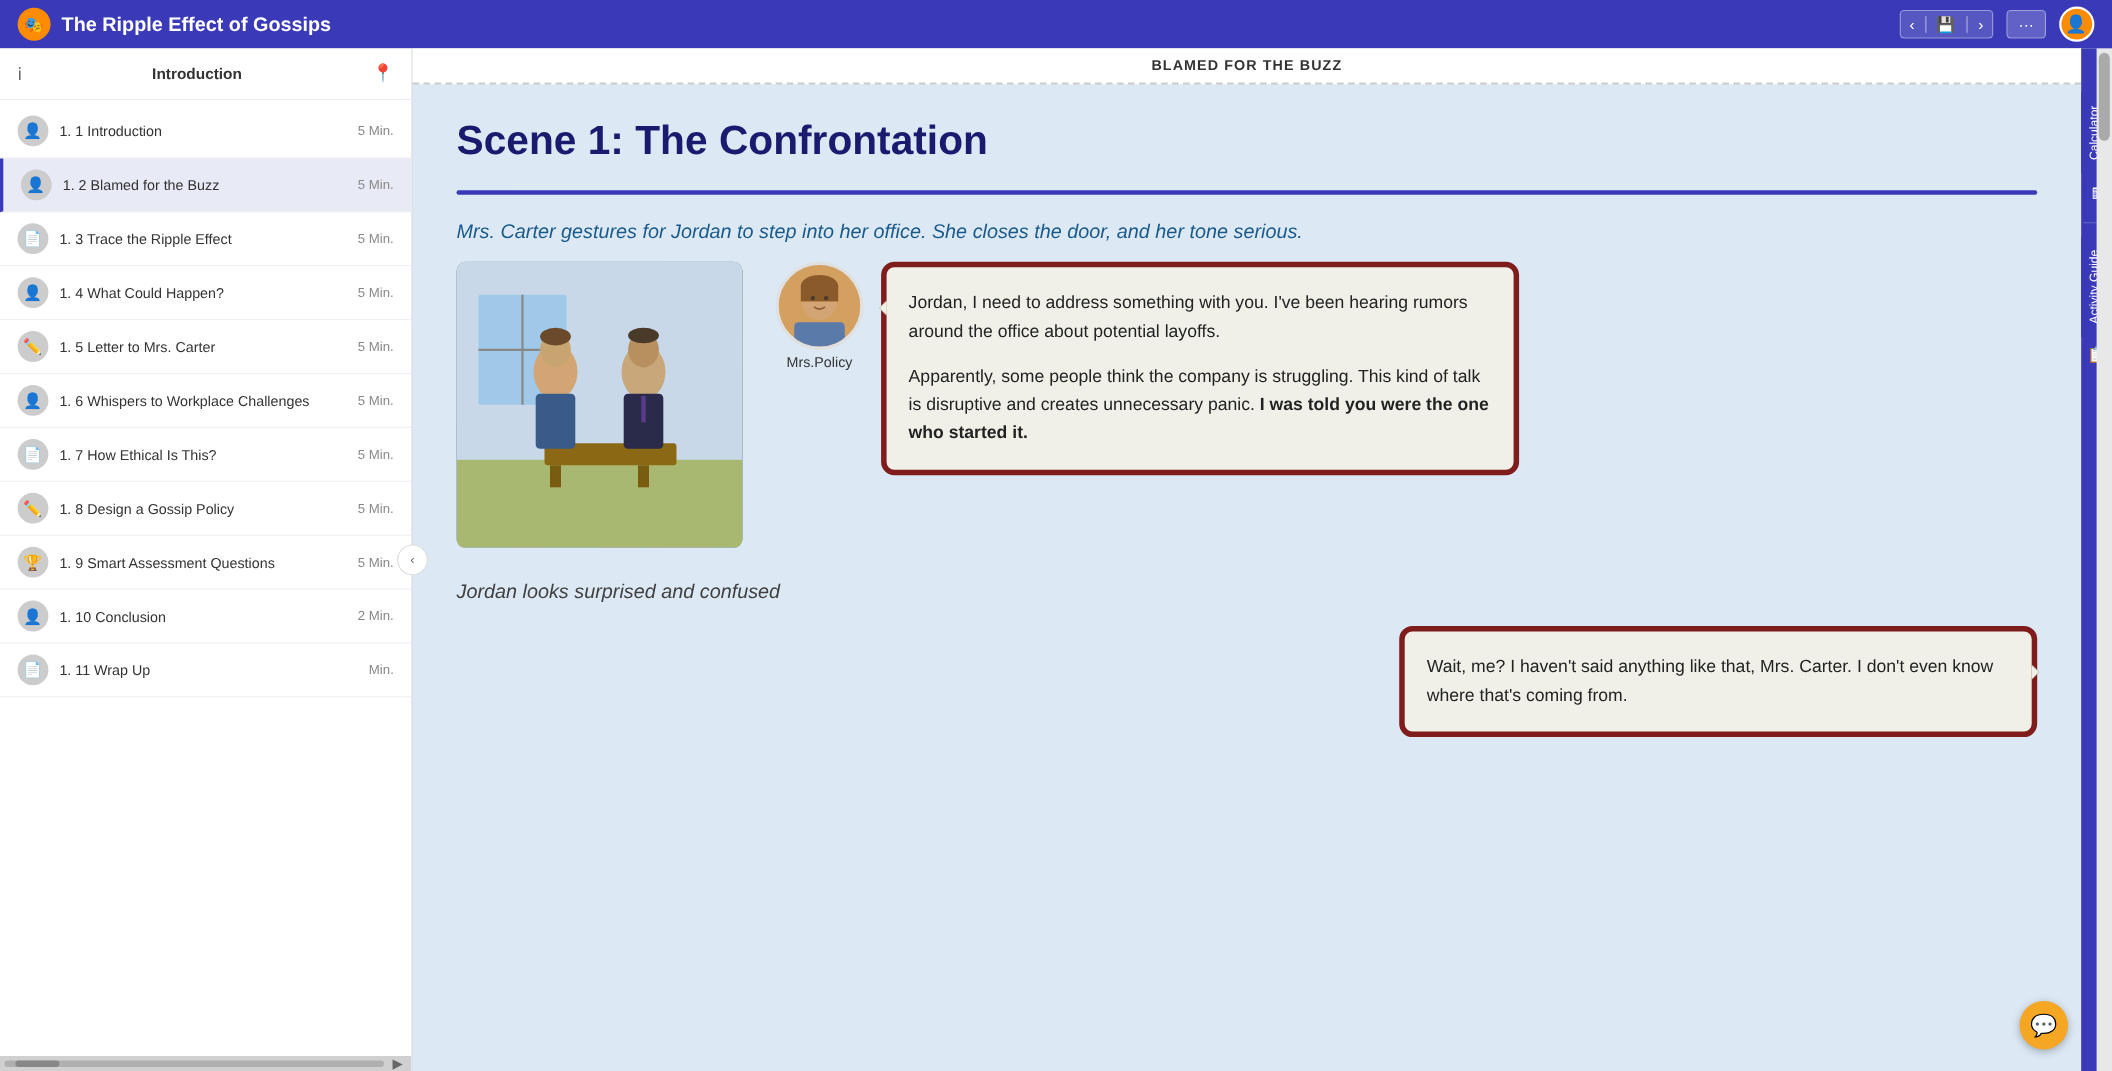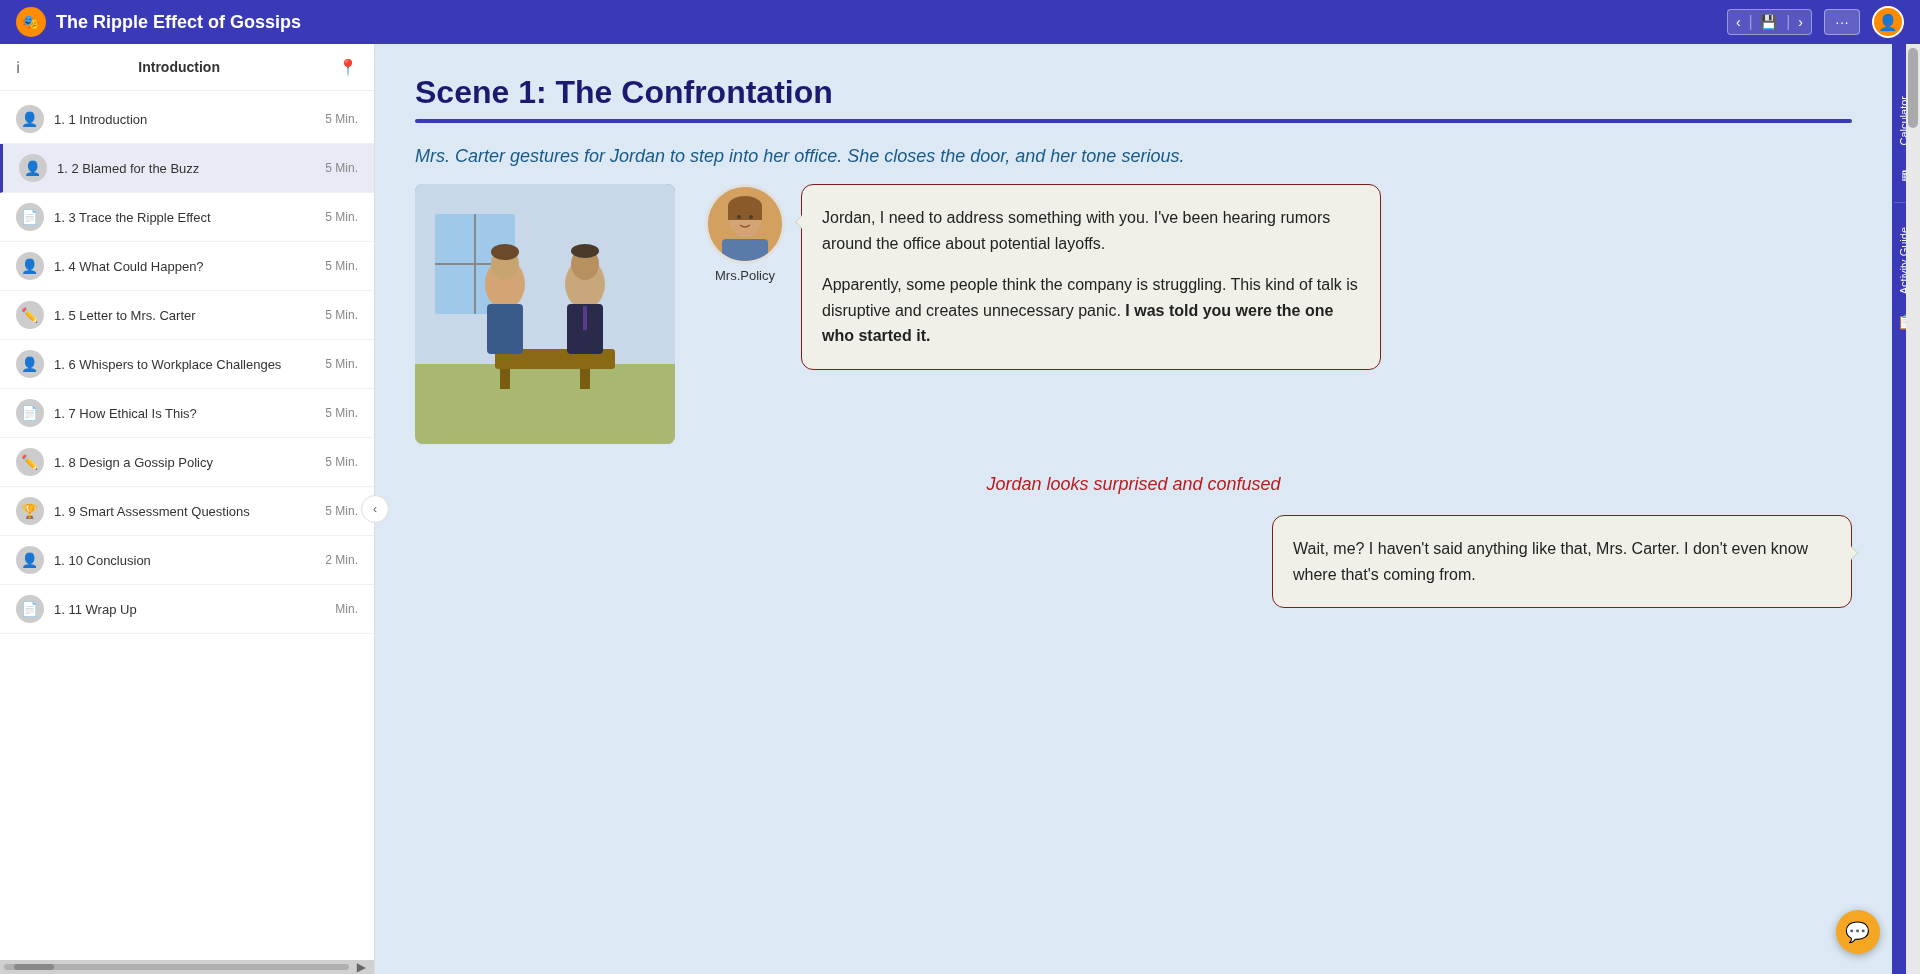--- a/index.html
+++ b/index.html
@@ -120,24 +120,24 @@
 
     .content-body {
       flex: 1;
       background: #dce9f5;
       overflow-y: auto;
       padding: 30px 40px;
       position: relative;
     }
 
     .scene-title {
-      font-size: 32px;
+      font-size: 37px;
       font-weight: bold;
       color: #1a1a6e;
-      margin-bottom: 8px;
+      margin-bottom: 24px;
     }
 
     .scene-divider {
       height: 4px;
       background: #3a3ab8;
       margin-bottom: 20px;
       border-radius: 2px;
     }
 
     .scene-intro {
@@ -188,21 +188,21 @@
       border-radius: 50%;
       background: #c8a87a;
       border: 3px solid #e0e0e0;
       display: flex; align-items: center; justify-content: center;
       font-size: 10px; color: #555; overflow: hidden;
     }
     .speaker-name { font-size: 13px; color: #333; font-weight: normal; text-align: center; }
 
     .speech-bubble {
       background: #f0f0e8;
-      border: 1px solid #7f1d1d;
+      border: 5px solid #7f1d1d;
       border-radius: 12px;
       padding: 20px;
       font-size: 16px;
       color: #222;
       line-height: 1.6;
       max-width: 580px;
       position: relative;
     }
 
     .speech-bubble.left-arrow::before {
@@ -233,24 +233,24 @@
     .speech-bubble.right-arrow::after {
       content: '';
       position: absolute;
       right: -12px;
       top: 31px;
       border: 6px solid transparent;
       border-left-color: #f0f0e8;
     }
 
     .scene-action {
-      text-align: center;
+      text-align: left;
       font-size: 18px;
       font-style: italic;
-      color: #b91c1c;
+      color: #404040;
       margin: 20px 0;
     }
 
     .jordan-section {
       display: flex;
       gap: 10px;
       align-items: flex-start;
       justify-content: flex-end;
       margin-top: 10px;
     }
@@ -431,20 +431,23 @@
   </div>
 
   <div style="position:relative; width:0; z-index:10;">
     <div class="collapse-btn">‹</div>
   </div>
 
   <div class="right-panel" style="flex:1; position:relative;">
 
     <div class="content-area">
 
+      <div class="content-header">
+        <span>BLAMED FOR THE BUZZ</span>
+      </div>
 
       <div class="content-body">
 
         <div class="scene-title">Scene 1: The Confrontation</div>
         <div class="scene-divider"></div>
 
         <div class="scene-intro">Mrs. Carter gestures for Jordan to step into her office. She closes the door, and her tone serious.</div>
 
         <div class="scene-dialogue">
 

